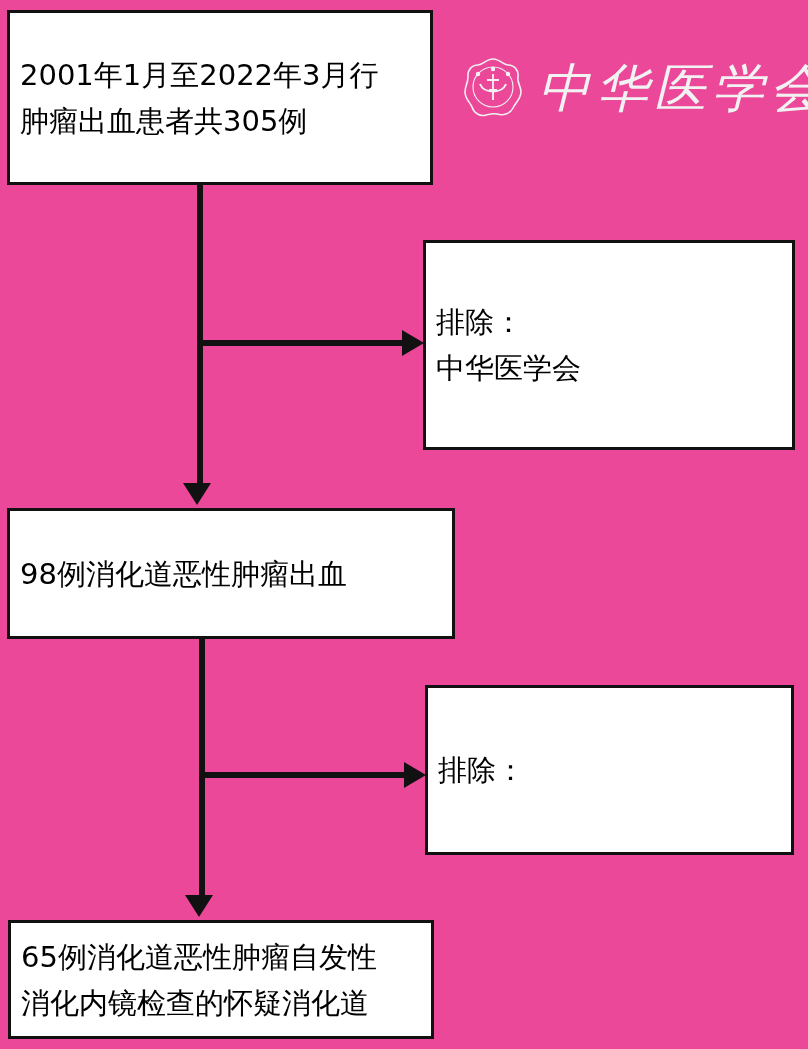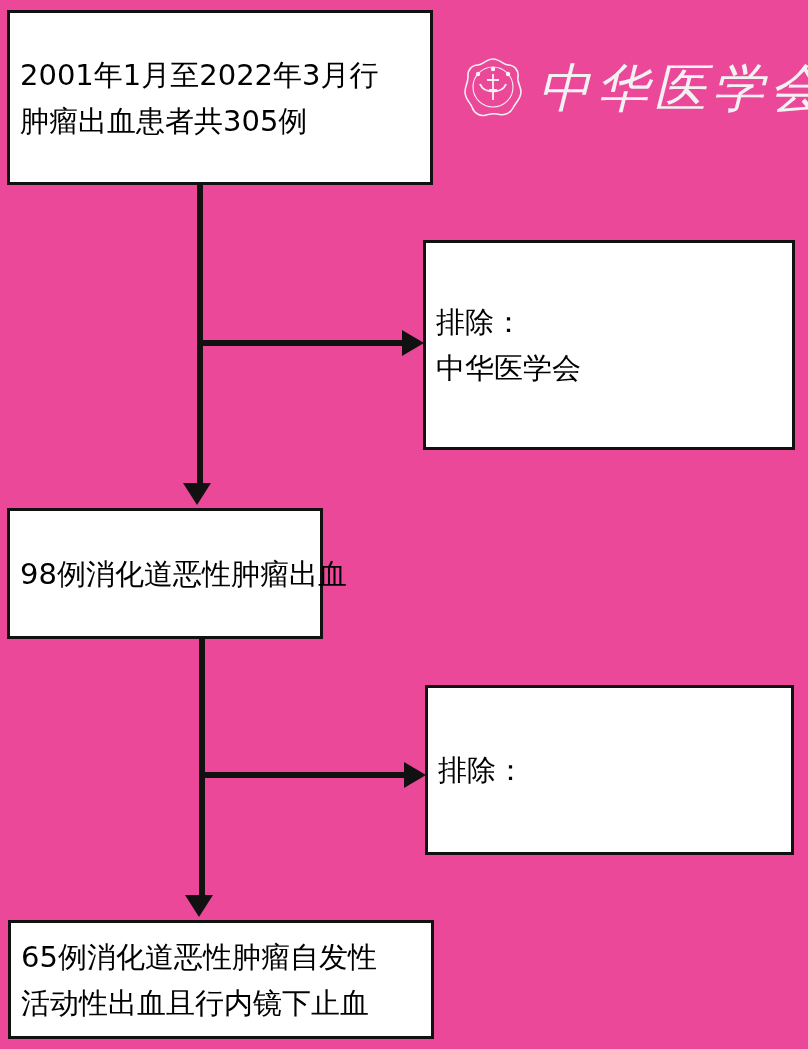--- a/index.html
+++ b/index.html
@@ -64,21 +64,21 @@
     font-size: 29px;
     line-height: 46px;
     color: #000000;
     white-space: nowrap;
     padding-left: 10px;
     letter-spacing: 0px;
   }
 
   #box-enrolled   { left: 7px;   top: 10px;  width: 426px; height: 175px; }
   #box-exclude-1  { left: 423px; top: 240px; width: 372px; height: 210px; }
-  #box-eligible   { left: 7px;   top: 508px; width: 316px; height: 131px; }
+  #box-eligible   { left: 7px;   top: 508px; width: 448px; height: 131px; }
   #box-exclude-2  { left: 425px; top: 685px; width: 369px; height: 170px; }
   #box-final      { left: 8px;   top: 920px; width: 426px; height: 119px; }
 
   
   .vline {
     position: absolute;
     width: 6px;
     background: #111111;
   }
   .hline {
@@ -148,21 +148,21 @@
   <div class="box" id="box-eligible">
     <div class="line">98例消化道恶性肿瘤出血</div>
   </div>
 
   <div class="box" id="box-exclude-2">
     <div class="line">排除：</div>
   </div>
 
   <div class="box" id="box-final">
     <div class="line">65例消化道恶性肿瘤自发性</div>
-    <div class="line">活动性出血且行内镜下止血</div>
+    <div class="line">消化内镜检查的怀疑消化道</div>
   </div>
 
   <div class="vline" id="stem-1"></div>
   <div class="arrow-down" id="stem-1-head"></div>
 
   <div class="hline" id="branch-1"></div>
   <div class="arrow-right" id="branch-1-head"></div>
 
   <div class="vline" id="stem-2"></div>
   <div class="arrow-down" id="stem-2-head"></div>

